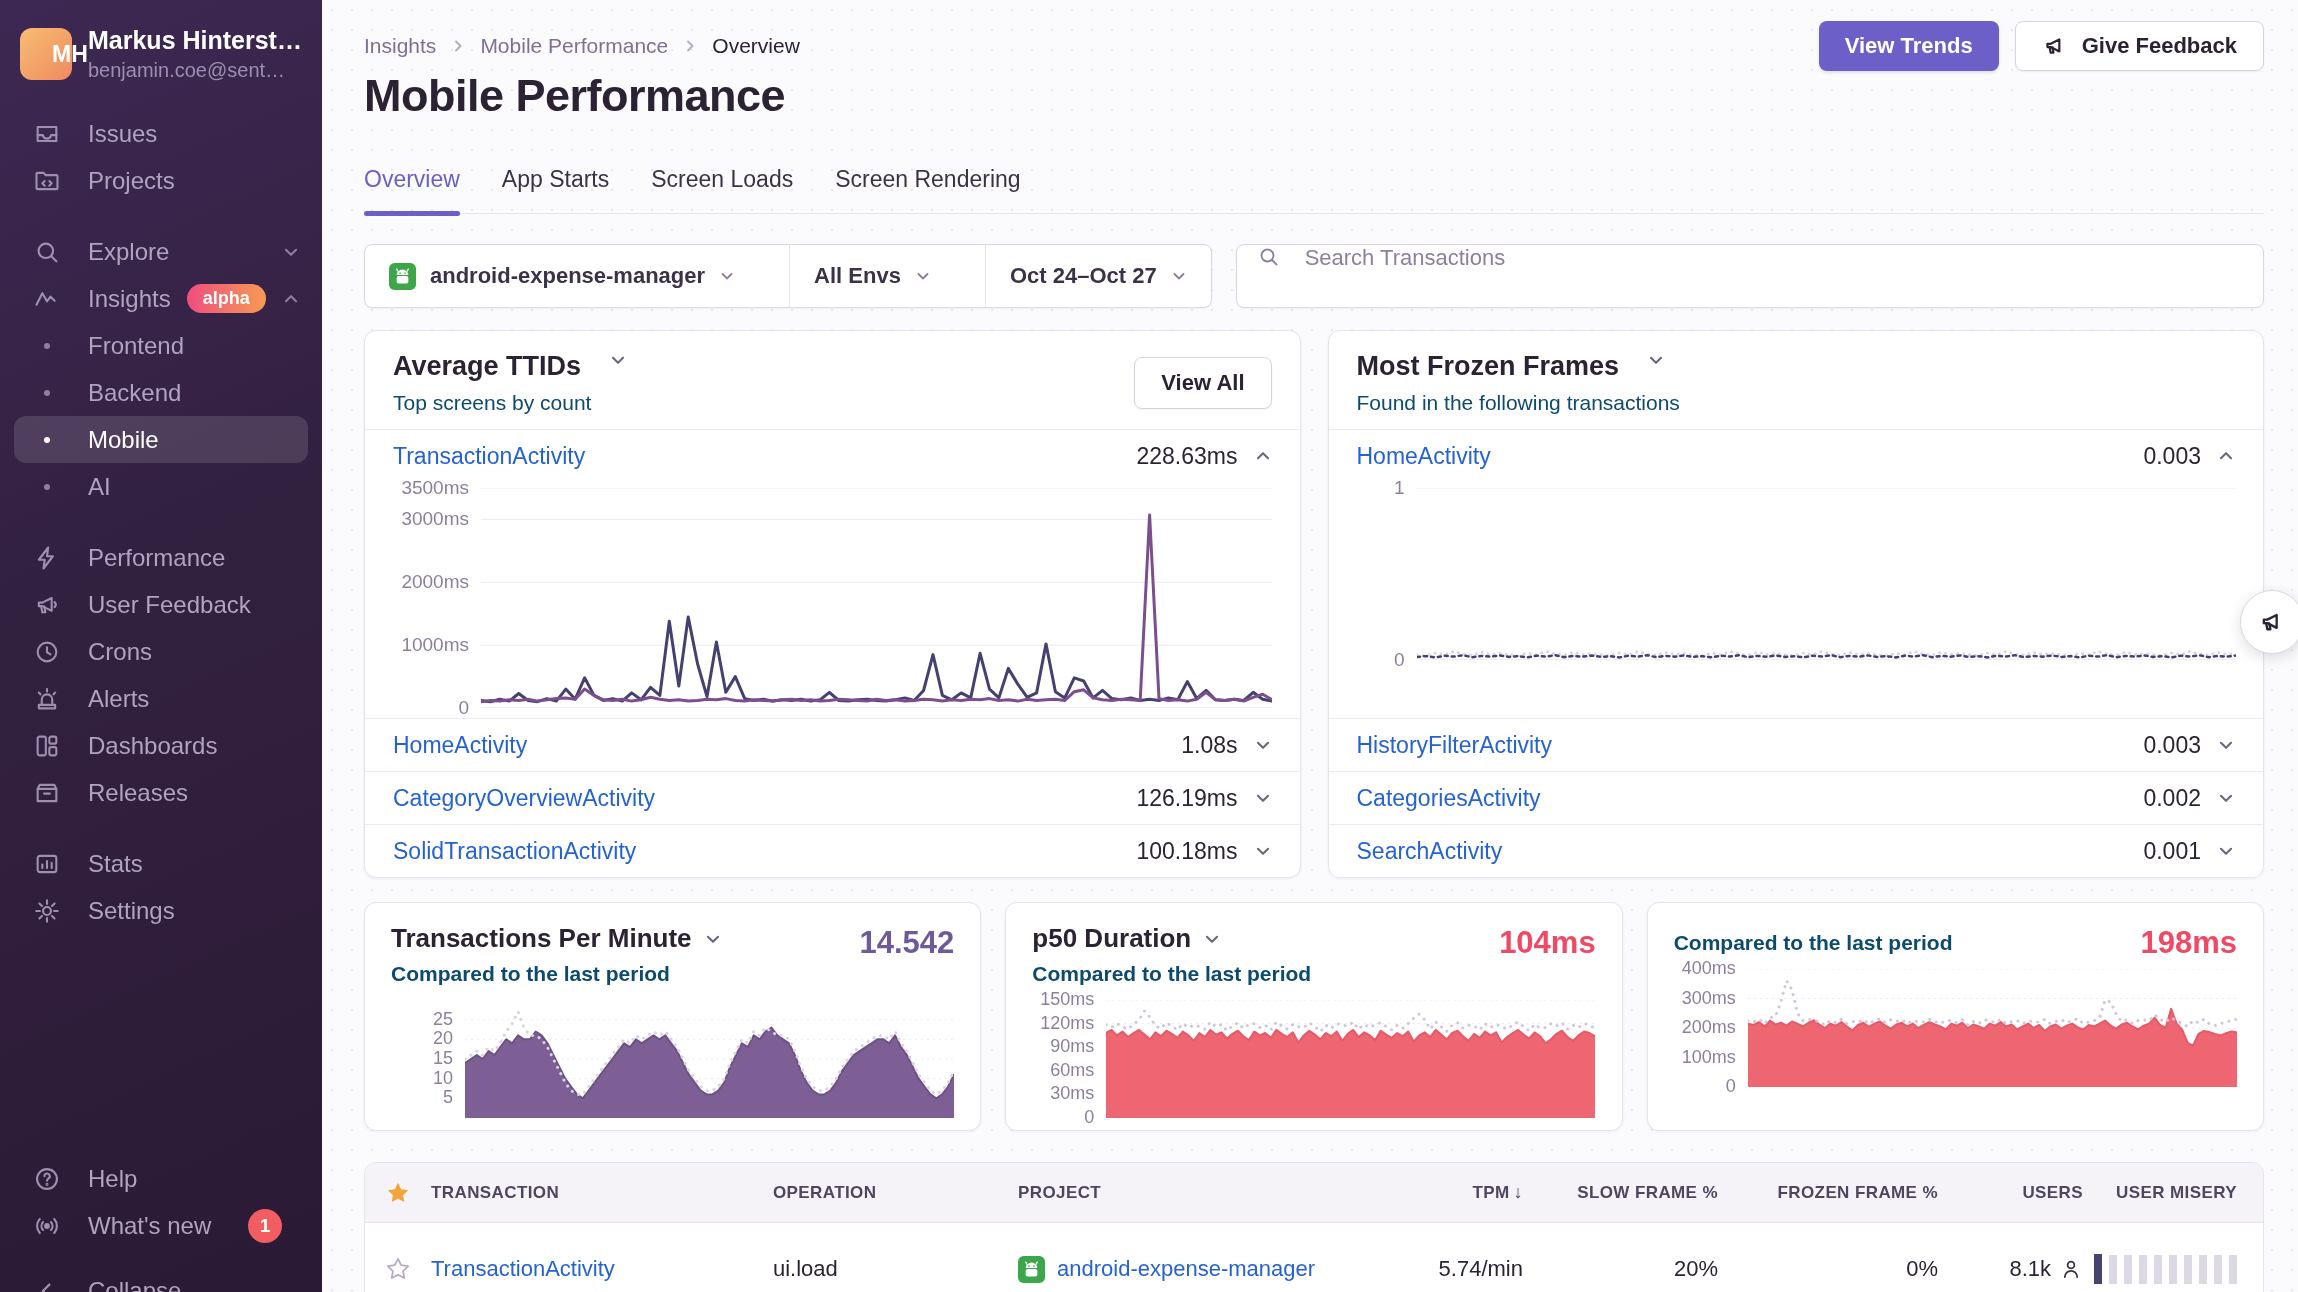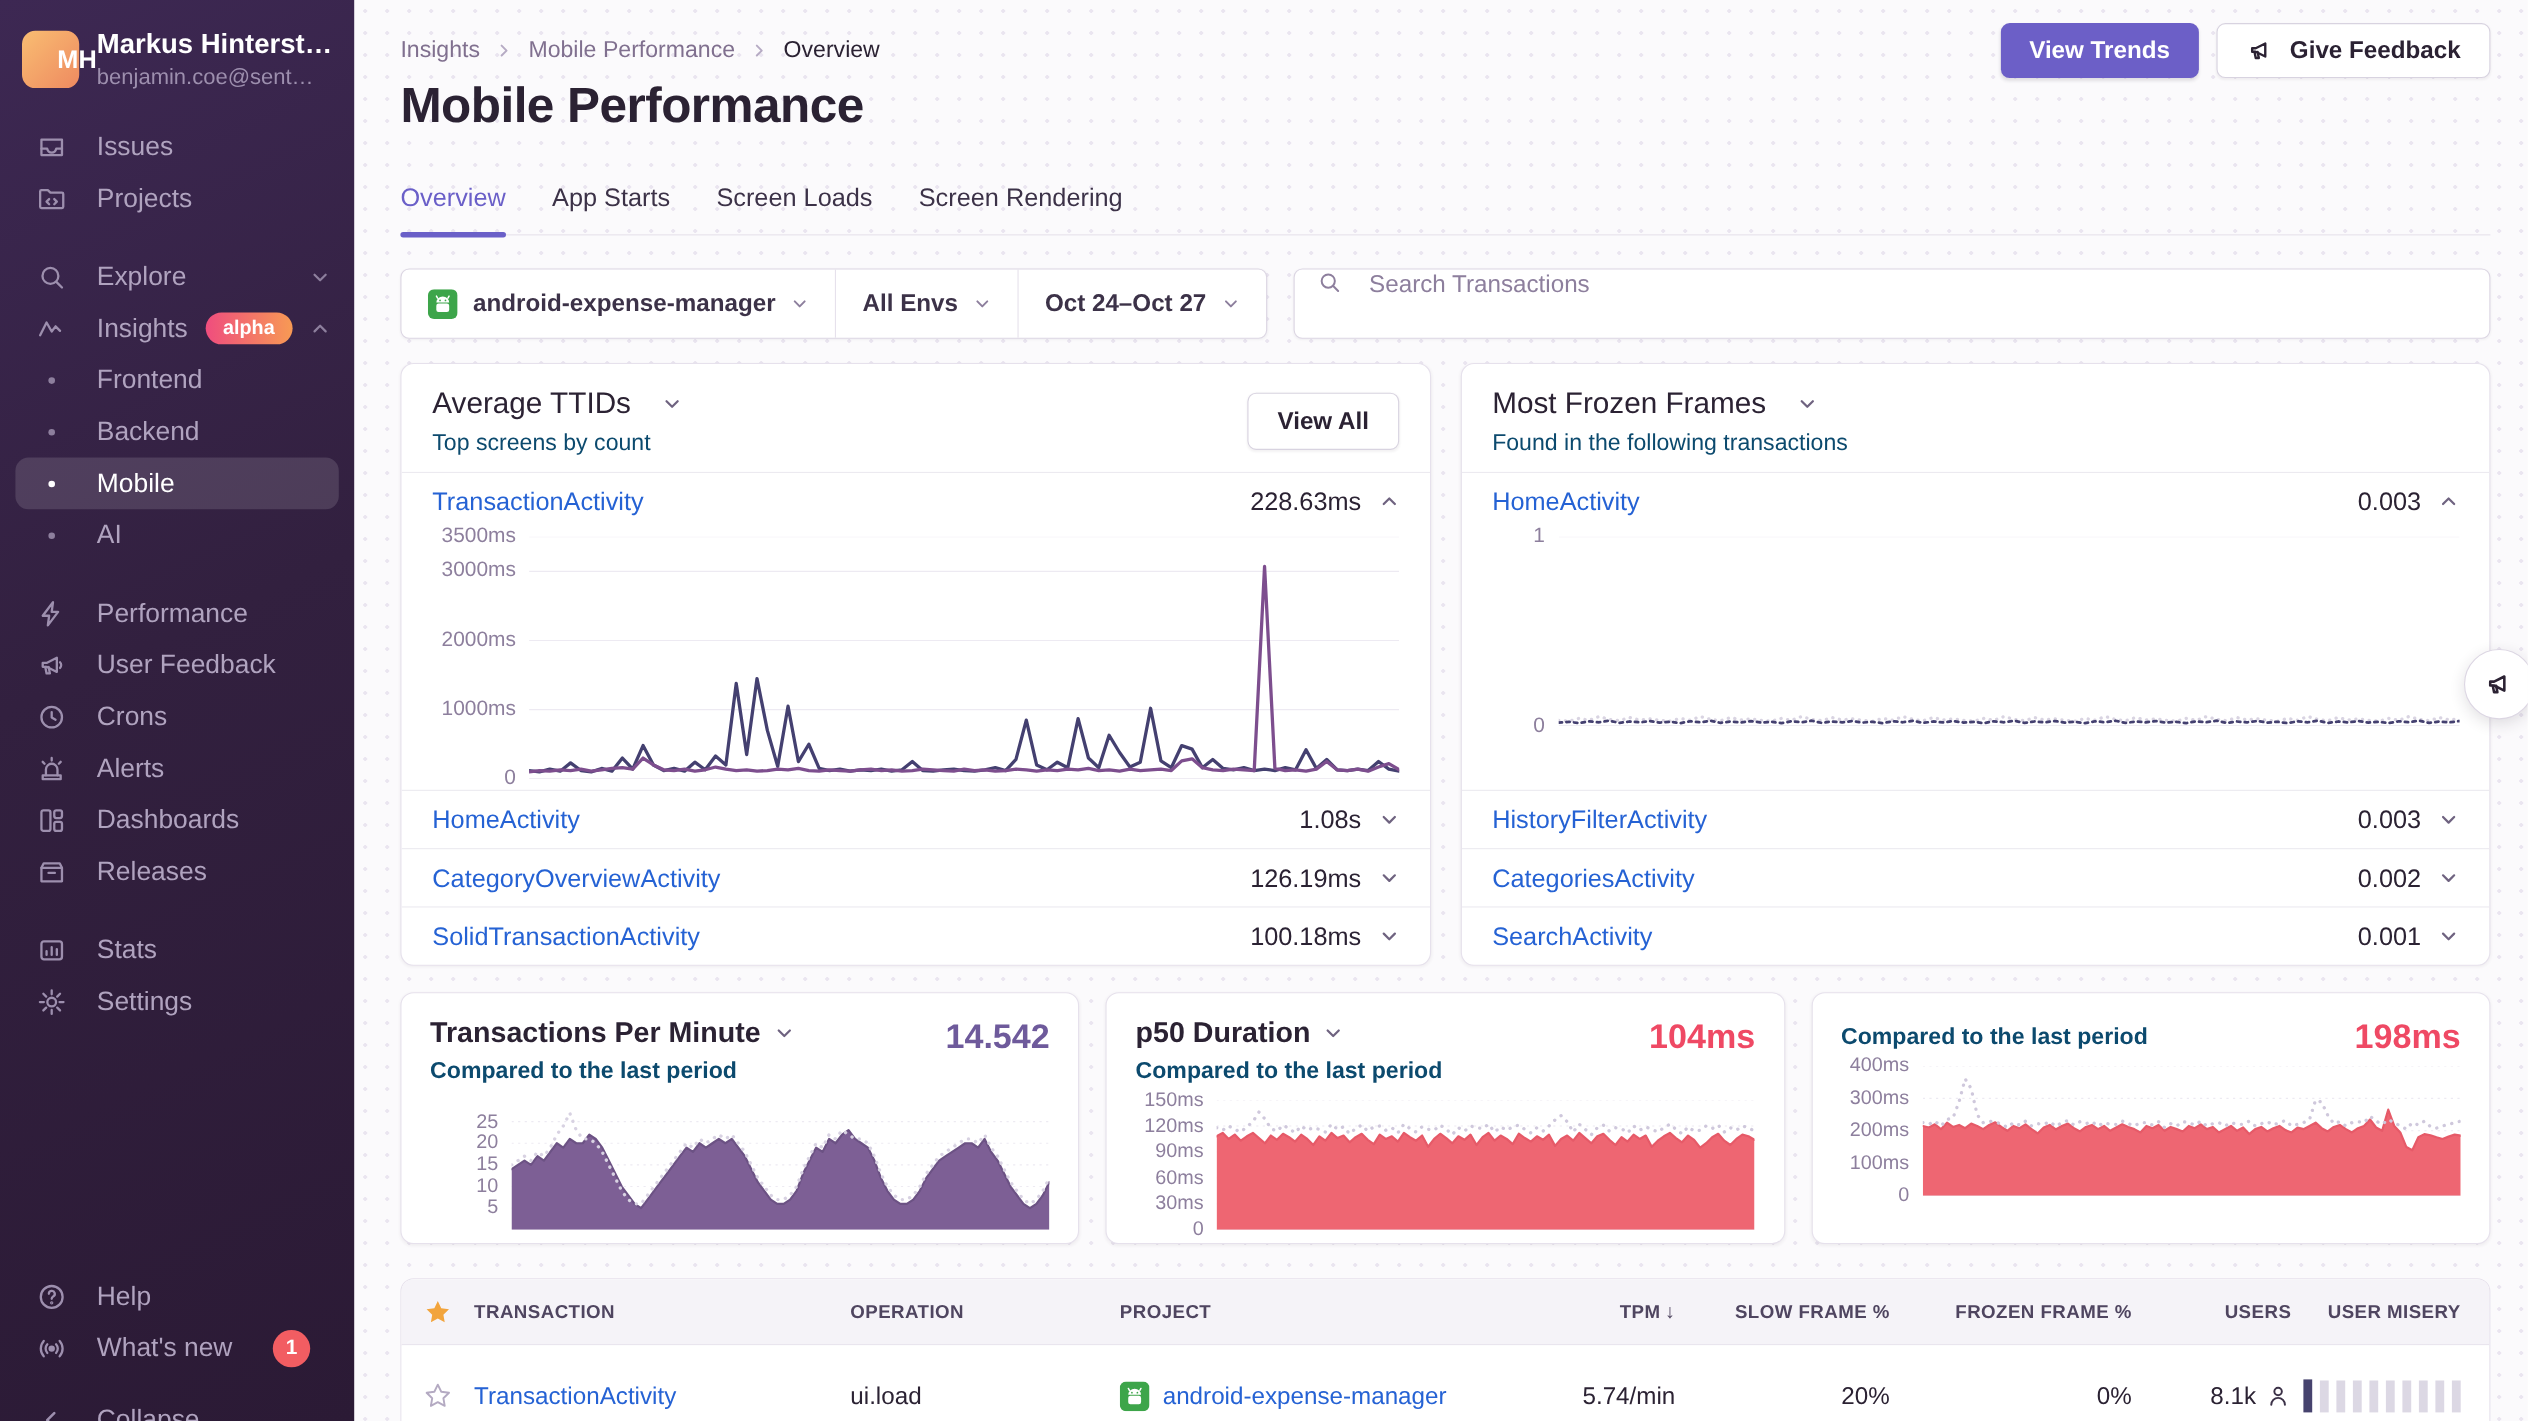--- a/index.html
+++ b/index.html
@@ -56,36 +56,36 @@
     display:flex; gap:42px; }
   .tab { font-size:23px; color:#3c3248; position:relative; padding-bottom:16px; cursor:pointer; }
   .tab.active { color:#6a5fc8; }
   .tab.active::after { content:''; position:absolute; left:0; right:0; bottom:-3px; height:5px; border-radius:3px; background:#6a5fc8; }
 
   .filters { position:absolute; left:42px; top:244px; right:34px; height:64px; display:flex; gap:24px; }
   .segmented { display:flex; align-items:stretch; background:#fff; border:1px solid #dcd6e3; border-radius:8px;
     box-shadow:0 1px 2px rgba(43,34,51,.05); }
   .seg-btn { display:flex; align-items:center; gap:14px; padding:0 24px; font-size:22px; font-weight:600;
     color:#3c3248; cursor:pointer; }
-  .seg-btn + .seg-btn { border-left:1px solid #e6e1ec; }
+  .seg-btn + .seg-btn { border-left:1px solid #e6e1ec;margin-left:30px; }
   .seg-chev { color:#8d7f9d; display:flex; }
   .seg-chev svg { width:16px; height:16px; }
   .android-badge { width:27px; height:27px; flex:none; }
   .searchbox { flex:1; display:flex; align-items:flex-start; gap:24px; background:#fff; border:1px solid #dcd6e3;
     border-radius:8px; padding:0 20px; box-shadow:0 1px 2px rgba(43,34,51,.05); }
   .searchbox svg { width:24px; height:24px; color:#8d7f9d; flex:none; }
   .searchbox input { border:none; outline:none; flex:1; font-size:22px; font-family:inherit; color:#2b2233; background:transparent; }
   .searchbox input::placeholder { color:#8d7f9d; }
 
   
   .panels-row { position:absolute; left:42px; top:330px; right:34px; height:548px; display:flex; gap:27px; }
   .panel { flex:1; background:#fff; border:1px solid #e6e1ec; border-radius:12px; box-shadow:0 1px 3px rgba(43,34,51,.06);
     display:flex; flex-direction:column; overflow:hidden; }
   .panel-head { padding:20px 28px 14px; display:flex; align-items:flex-start; }
-  .p-title { font-size:27px; font-weight:400; color:#2b2233; display:flex; align-items:center; gap:28px; }
+  .p-title { font-size:27px; font-weight:700; color:#2b2233; display:flex; gap:28px; }
   .p-title svg { width:18px; height:18px; color:#6f6380; }
   .p-sub { font-size:21px; color:#0c4a6e; margin-top:9px; }
   .view-all { margin-left:auto; align-self:center; background:#fff; border:1px solid #d8d3e0; border-radius:8px;
     height:52px; padding:0 26px; font-size:22px; font-weight:700; color:#2b2233; cursor:pointer; font-family:inherit;
     box-shadow:0 1px 2px rgba(43,34,51,.06); }
   .prow { display:flex; align-items:center; height:53px; padding:0 28px; border-top:1px solid #eceaf0; font-size:23px; flex:none; }
   .prow .link { color:#2562d4; cursor:pointer; }
   .prow .pval { margin-left:auto; color:#2b2233; }
   .prow .rchev { margin-left:16px; color:#6f6380; display:flex; cursor:pointer; }
   .prow .rchev svg { width:18px; height:18px; }

